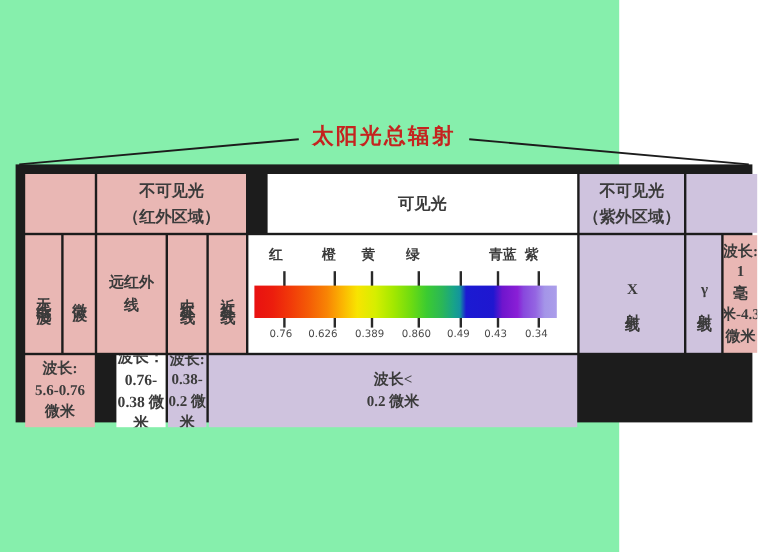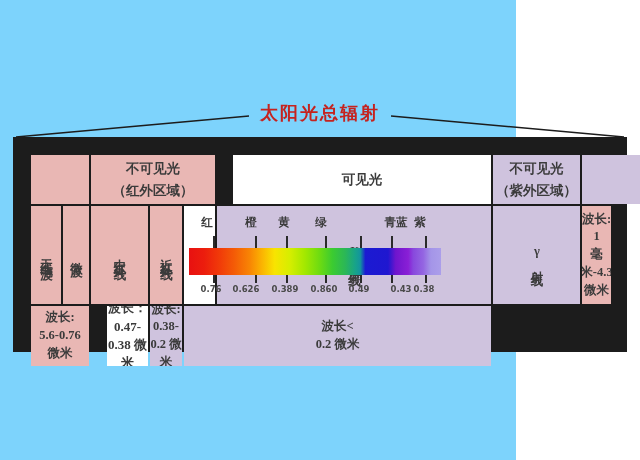--- a/index.html
+++ b/index.html
@@ -1,34 +1,34 @@
 <!DOCTYPE html>
 <html style="--infrared_bg: #e9b7b4; --ultraviolet_bg: #cfc3de; --title_red: #c5231f; --border: #1c1c1c;"><head>
 <meta charset="utf-8">
 <style>
   html,body { margin:0; padding:0; }
   body {
     width:640px; height:460px; background:#ffffff; overflow:hidden;
     font-family:"Liberation Serif","DejaVu Serif",serif;
   }
-  .figure { position:relative; width:516px; height:460px; background:#7dd3fc; }
+  .figure { position:relative; width:516px; height:460px; background:#86efac; }
 
   
   .title {
     position:absolute; left:0; top:101px; width:640px;
     text-align:center; font-size:18px; font-weight:bold;
     letter-spacing:2px; color:var(--title_red,#c5231f);
   }
   svg.roof { position:absolute; left:0; top:0; width:640px; height:460px; pointer-events:none; }
 
   
   .grid {
     position:absolute; left:13px; top:137px; width:614px; height:215px;
     box-sizing:border-box; background:var(--border,#1c1c1c);
-    display:grid; gap:2px; padding:18px;
+    display:grid; gap:2px; padding:8px;
     grid-template-columns:30px 26px 57px 32px 31px 274px 87px 29px 28px;
     grid-template-rows:49px 98px 60px;
     color:#3b3b3b; font-weight:bold;
   }
   .cell { display:flex; align-items:center; justify-content:center; text-align:center; overflow:hidden; }
   .pink   { background:var(--infrared_bg,#e9b7b4); }
   .purple { background:var(--ultraviolet_bg,#cfc3de); }
   .white  { background:#ffffff;margin-left:16px; }
   .ml { white-space:pre-line; }
 
@@ -62,29 +62,29 @@
   .ticks .tick:nth-child(3){left:102px}
   .ticks .tick:nth-child(4){left:141px}
   .ticks .tick:nth-child(5){left:176px}
   .ticks .tick:nth-child(6){left:207px}
   .ticks .tick:nth-child(7){left:241px}
 
   .bar { position:absolute; left:5px; top:42px; width:252px; height:27px; }
 
   .spec .num {
     position:absolute; top:78px; transform:translateX(-50%);
-    font-size:8.5px; font-weight:bold; color:#4a4a4a;
+    font-size:8.5px; font-weight:normal; color:#4a4a4a;
     font-family:"DejaVu Sans",sans-serif; white-space:nowrap;
   }
   .nums .num:nth-child(1){left:27px}
   .nums .num:nth-child(2){left:62px}
   .nums .num:nth-child(3){left:101px}
   .nums .num:nth-child(4){left:140px}
   .nums .num:nth-child(5){left:175px}
-  .nums .num:nth-child(6){left:217px}
+  .nums .num:nth-child(6){left:206px}
   .nums .num:nth-child(7){left:240px}
 </style>
 </head>
 <body>
 
 <div class="figure">
 
   <svg class="roof" viewBox="0 0 640 460">
     <line x1="16" y1="137" x2="249" y2="116" stroke="#1c1c1c" stroke-width="1.6"></line>
     <line x1="391" y1="116" x2="624" y2="137" stroke="#1c1c1c" stroke-width="1.6"></line>
@@ -97,20 +97,22 @@
     <div class="cell pink span2"></div>
     <div class="cell pink span3 hdr ml">不可见光
 （红外区域）</div>
     <div class="cell white hdr">可见光</div>
     <div class="cell purple hdr ml">不可见光
 （紫外区域）</div>
     <div class="cell purple span2"></div>
 
     <div class="cell pink vert">无线电波</div>
     <div class="cell pink vert">微波</div>
+    <div class="cell pink band ml">远红外
+线</div>
     <div class="cell pink vert">中红外线</div>
     <div class="cell pink vert">近红外线</div>
 
     <div class="spec">
       <span class="clabel">红</span>
       <span class="clabel">橙</span>
       <span class="clabel">黄</span>
       <span class="clabel">绿</span>
       <span class="clabel">青蓝</span>
       <span class="clabel">紫</span>
@@ -124,33 +126,33 @@
         <span class="tick"></span>
       </span>
       <span class="bar" style="background: linear-gradient(90deg, rgb(232, 17, 17) 0%, rgb(236, 29, 13) 6%, rgb(241, 58, 9) 12%, rgb(244, 92, 6) 18%, rgb(248, 132, 4) 24%, rgb(251, 180, 2) 29%, rgb(248, 228, 1) 34%, rgb(214, 238, 0) 40%, rgb(163, 232, 0) 46%, rgb(108, 219, 18) 52%, rgb(59, 203, 49) 57%, rgb(43, 183, 87) 62%, rgb(23, 163, 138) 66%, rgb(19, 148, 158) 68%, rgb(27, 26, 210) 70%, rgb(31, 23, 208) 79%, rgb(111, 21, 205) 82%, rgb(138, 31, 214) 87%, rgb(136, 72, 221) 89%, rgb(148, 102, 226) 93%, rgb(164, 149, 232) 96%, rgb(171, 158, 234) 100%);"></span>
       <span class="nums">
         <span class="num">0.76</span>
         <span class="num">0.626</span>
         <span class="num">0.389</span>
         <span class="num">0.860</span>
         <span class="num">0.49</span>
         <span class="num">0.43</span>
-        <span class="num">0.38</span>
+        <span class="num">0.34</span>
       </span>
     </div>
 
     <div class="cell purple vert">X射线</div>
     <div class="cell purple vert">γ射线</div>
 
     <div class="cell pink wl ml">波长: 1
 毫米-4.3
 微米</div>
     <div class="cell pink span2 wl ml">波长:
 5.6-0.76
 微米</div>
-    <div class="cell white wl wl-vis">波长：0.47-0.38 微米</div>
+    <div class="cell white wl wl-vis">波长：0.76-0.38 微米</div>
     <div class="cell purple wl ml">波长: 0.38-
 0.2 微米</div>
     <div class="cell purple span2 wl ml">波长&lt;
 0.2 微米</div>
 
   </div>
 </div>
 
 </body></html>

